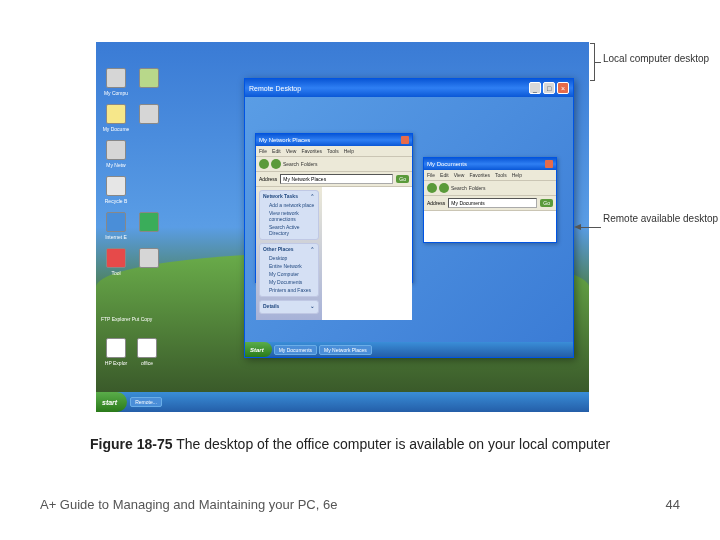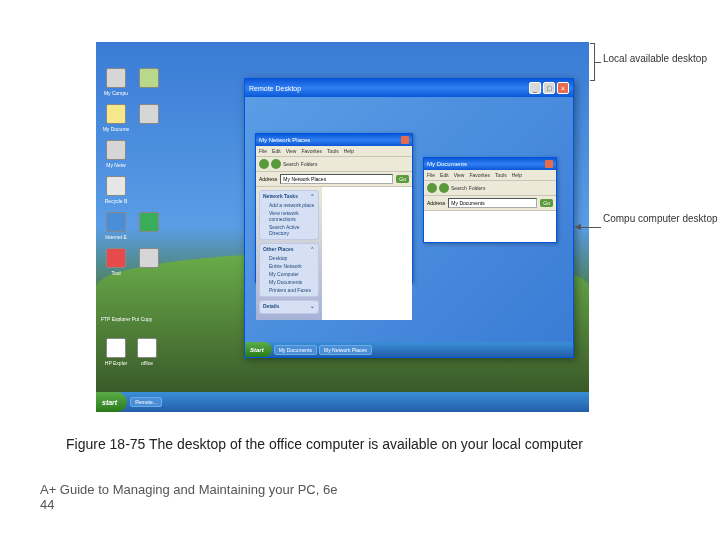--- a/index.html
+++ b/index.html
@@ -277,31 +277,30 @@
   .caption {
     position: absolute;
     left: 66px;
     top: 435px;
     right: 70px;
     font-size: 14px;
     font-family: Arial, sans-serif;
     color: #222;
     line-height: 1.3;
   }
-  .caption b { font-weight: normal; }
+  .caption b { font-weight: bold; margin-left: 24px; }
   .footer {
     position: absolute;
     bottom: 28px;
     left: 40px;
     right: 40px;
     display: flex;
     justify-content: space-between;
     font-size: 13px;
     color: #555;
-    flex-direction: column;
   }
 </style>
 </head>
 <body>
 
 <div class="slide-image">
   <div class="local-desktop">
     <div class="hill"></div>
 
     <div class="desktop-icon" style="left:5px; top:26px;"><div class="ic-box" style="background:#d6d6d6;"></div><span>My Compu</span></div>
@@ -441,25 +440,25 @@
       <div class="start-button">
         <span>start</span>
       </div>
       <div class="tb-btn" style="margin-left:3px;">Remote...</div>
     </div>
   </div>
 </div>
 
 <div class="bracket" style="left:590px; top:43px; height:38px;"></div>
 <div class="arrow-line" style="left:595px; top:62px; width:6px;"></div>
-<div class="annotation" style="left:603px; top:53px;">Local available desktop</div>
+<div class="annotation" style="left:603px; top:53px;">Local computer desktop</div>
 
 <div class="arrow-head" style="left:574px; top:224px;"></div>
 <div class="arrow-line" style="left:581px; top:227px; width:20px;"></div>
-<div class="annotation" style="left:603px; top:213px;">Compu computer desktop</div>
+<div class="annotation" style="left:603px; top:213px;">Remote available desktop</div>
 
 <div class="caption">
   <b>Figure 18-75</b>
   <span>The desktop of the office computer is available on your local computer</span>
 </div>
 
 <div class="footer">
   <span>A+ Guide to Managing and Maintaining your PC, 6e</span>
   <span>44</span>
 </div>

